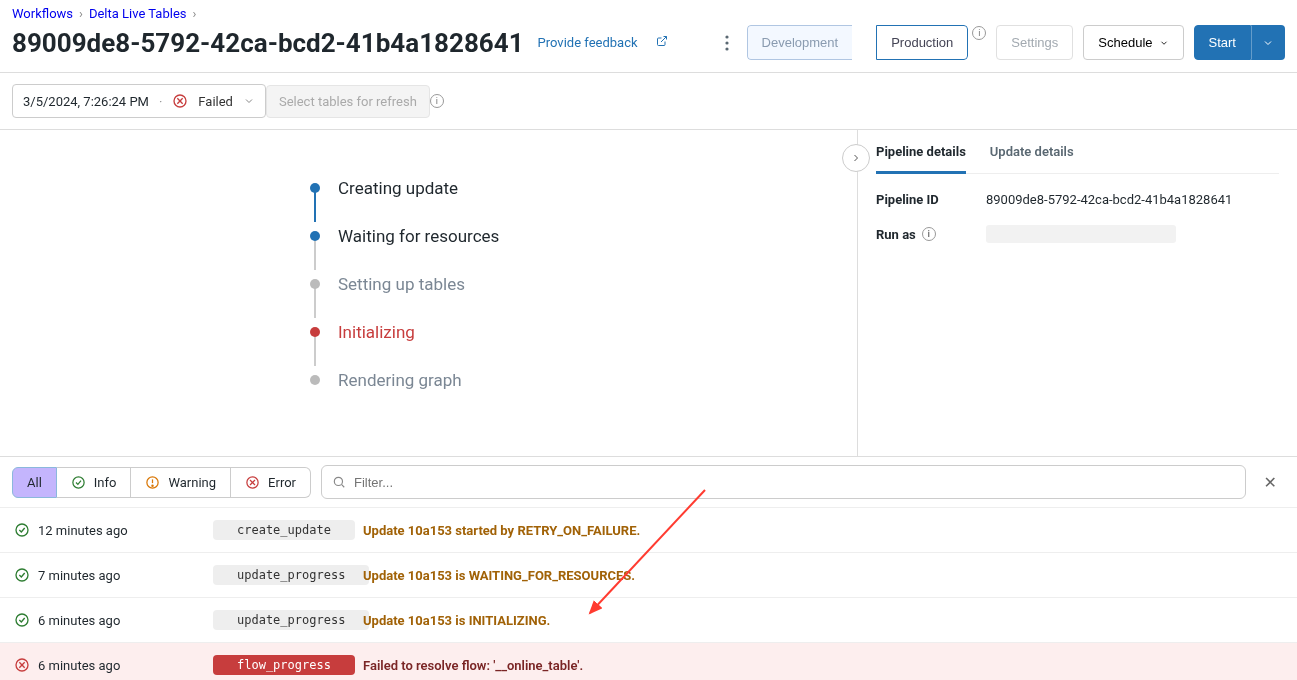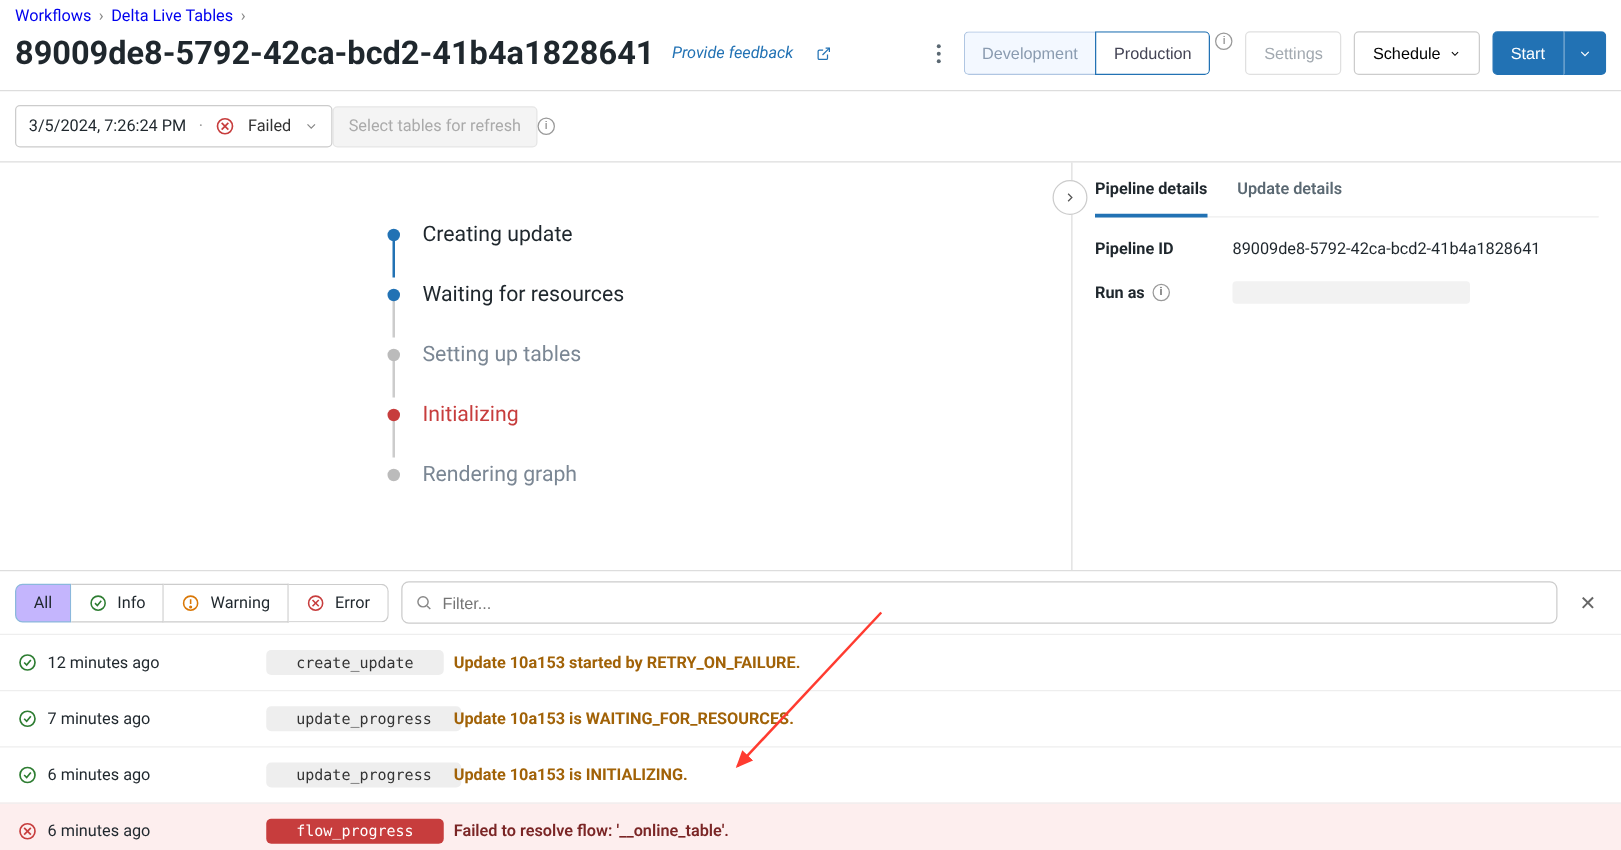--- a/index.html
+++ b/index.html
@@ -5,27 +5,27 @@
 * { box-sizing: border-box; margin: 0; padding: 0; }
 body { font-family: -apple-system, BlinkMacSystemFont, "Segoe UI", Roboto, Helvetica, Arial, sans-serif; font-size: 13px; color: #1f272d; background: #fff; width: 1297px; }
 a { text-decoration: none; }
 
 
 .header { padding: 6px 12px 12px 12px; border-bottom: 1px solid #ddd; }
 .breadcrumbs { display: flex; align-items: flex-start; gap: 6px; font-size: 13px; color: #2272b4; margin-bottom: 4px; }
 .breadcrumbs .sep { color: #8a8a8a; }
 .title-row { display: flex; align-items: center; gap: 14px; }
 .title { font-size: 26px; font-weight: 700; color: #1f272d;}
-.feedback { color: #2272b4; font-size: 13px; display: inline-flex; align-items: center; gap: 18px; font-style: italic; }
+.feedback { color: #2272b4; font-size: 13px; display: inline-flex; align-items: flex-start; gap: 18px; }
 .header-actions { margin-left: auto; display: flex; align-items: center; gap: 10px; }
 .kebab { width: 20px; height: 28px; display: flex; align-items: center; justify-content: center; color: #5a6872; cursor: pointer; }
 .seg-group { display: flex; border-radius: 4px; overflow: hidden; }
 .seg-btn { padding: 9px 14px; border: 1px solid #b0c6e2; background: #f3f8ff; color: #8a9bb0; font-size: 13px; cursor: pointer; }
 .seg-btn:first-child { border-right: none; border-radius: 4px 0 0 4px;}
-.seg-btn.active { background: #fff; color: #445; border-color: #2272b4;  border-radius: 0 4px 4px 0;}
+.seg-btn.active { background: #fff; color: #445; border-color: #2272b4;  border-radius: 0 4px 4px 0; margin-left: 24px;}
 .info-dot { width: 14px; height: 14px; border: 1px solid #999; border-radius: 50%; display: inline-flex; align-items: center; justify-content: center; font-size: 9px; color: #777; margin-left: -6px; margin-top: -20px; }
 .btn { padding: 9px 14px; border: 1px solid #ccc; background: #fff; border-radius: 4px; font-size: 13px; cursor: pointer; display: inline-flex; align-items: center; gap: 6px; }
 .btn.disabled { color: #a2a9b0; border-color: #e0e0e0; cursor: default; }
 .btn.primary { background: #2272b4; color: #fff; border-color: #2272b4; }
 .start-group { display: flex; }
 .start-group .btn.primary { border-radius: 4px 0 0 4px; }
 .start-group .chev { background: #2272b4; color: #fff; border: 1px solid #2272b4; border-left: 1px solid rgba(255,255,255,0.3); padding: 9px 10px; border-radius: 0 4px 4px 0; cursor: pointer; display:flex;align-items:center;}
 
 
 .subheader { padding: 11px 12px; display: flex; align-items: center; gap: 0; border-bottom: 1px solid #ddd; }

